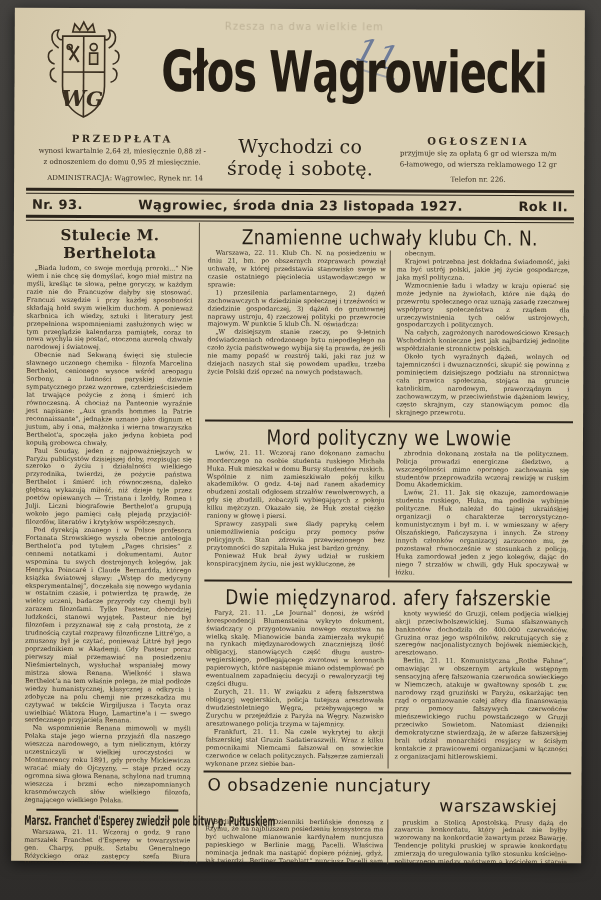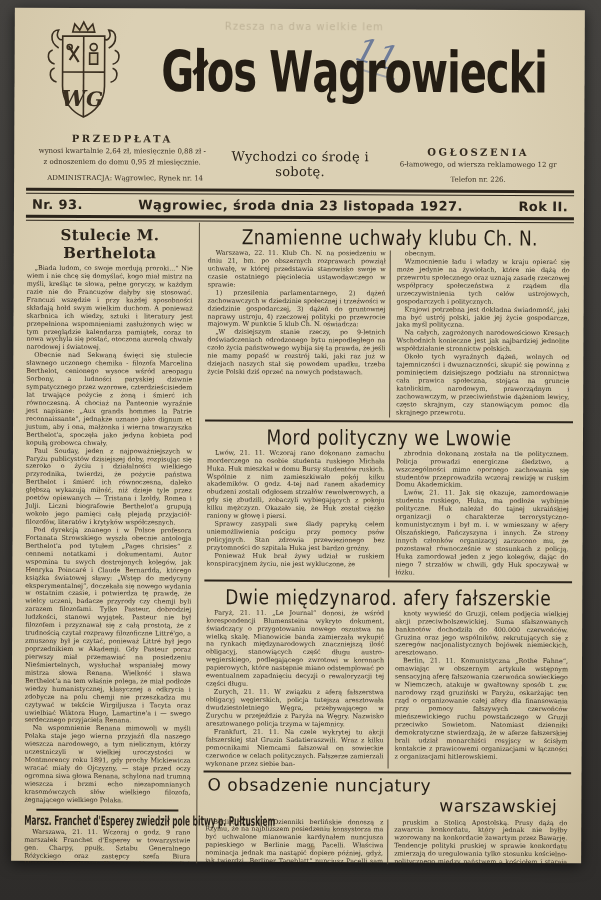--- a/index.html
+++ b/index.html
@@ -31,21 +31,21 @@
   .title{
     position:absolute;left:105px;top:26px;width:445px;text-align:center;
     font-family:"DejaVu Sans", sans-serif;font-weight:bold;font-size:40px;
     letter-spacing:-1px;white-space:nowrap;transform:scale(1,1.42);transform-origin:center top;
     color:#241d14;
   }
   .mh-info{position:absolute;left:0;right:0;bottom:4px;display:flex;align-items:flex-end;}
   .mh-block{width:192px;font-size:7px;line-height:1.55;text-align:center;color:#352c20;}
   .mh-head{font-size:10px;letter-spacing:2.5px;font-weight:bold;}
   .mh-admin{margin-top:5px;text-align:center;padding-left:6px;}
-  .mh-center{flex:1;text-align:center;font-size:13px;padding-bottom:6px;letter-spacing:.3px;}
+  .mh-center{flex:1;text-align:center;font-size:19px;padding-bottom:6px;letter-spacing:.3px;}
   .rule-double{border-top:3px solid #2b241b;border-bottom:1.5px solid #2b241b;height:2px;}
   .dateline{
     display:flex;align-items:center;height:21px;padding:0 6px;
     font-family:"DejaVu Sans", sans-serif;font-weight:bold;font-size:13px;letter-spacing:.4px;
   }
   .dateline .dl-c{flex:1;text-align:center;}
   
   .body-row{display:flex;height:641px;overflow:hidden;margin-top:1px;}
   .leftcol{width:172px;padding:3px 5px 0 1px;box-sizing:border-box;}
   .vdiv{width:1px;background:#544a39;margin:0 1px;}
@@ -121,20 +121,21 @@
     <div class="mh-info">
       <div class="mh-block">
         <div class="mh-head">PRZEDPŁATA</div>
         <div>wynosi kwartalnie 2,64 zł, miesięcznie 0,88 zł -</div>
         <div>z odnoszeniem do domu 0,95 zł miesięcznie.</div>
         <div class="mh-admin">ADMINISTRACJA: Wągrowiec, Rynek nr. 14</div>
       </div>
       <div class="mh-center">Wychodzi co środę i sobotę.</div>
       <div class="mh-block">
         <div class="mh-head">OGŁOSZENIA</div>
+        <div>przyjmuje się za opłatą 6 gr od wiersza m/m</div>
         <div>6-łamowego, od wiersza reklamowego 12 gr</div>
         <div style="margin-top:4px;">Telefon nr. 226.</div>
       </div>
     </div>
   </div>
 
   <div class="rule-double"></div>
 
   <div class="dateline">
     <div>Nr. 93.</div>
@@ -168,22 +169,22 @@
 
       <div class="sec-head">Znamienne uchwały klubu Ch. N.</div>
       <div class="cols">
         <div class="col">
             <p>Warszawa, 22. 11. Klub Ch. N. na posiedzeniu w dniu 21, bm. po obszernych rozprawach powziął uchwałę, w której przedstawia stanowisko swoje w czasie ostatniego pięciolecia ustawodawczego w sprawie:</p>
             <p>1) przesilenia parlamentarnego, 2) dążeń zachowawczych w dziedzinie społecznej i trzeźwości w dziedzinie gospodarczej, 3) dążeń do gruntownej naprawy ustroju, 4) rzeczowej polityki po przewrocie majowym. W punkcie 5 klub Ch. N. oświadcza:</p>
             <p>„W dzisiejszym stanie rzeczy, po 9-letnich doświadczeniach odrodzonego bytu niepodległego na czoło życia państwowego wybija się ta prawda, że jeśli nie mamy popaść w rozstrój taki, jaki raz już w dziejach naszych stał się powodem upadku, trzeba życie Polski dziś oprzeć na nowych podstawach.</p>
           </div>
         <div class="col">
             <p>obecnym.</p>
+            <p>Krajowi potrzebna jest dokładna świadomość, jaki ma być ustrój polski, jakie jej życie gospodarcze, jaka myśl polityczna.</p>
             <p>Wzmocnienie ładu i władzy w kraju opierać się może jedynie na żywiołach, które nie dążą do przewrotu społecznego oraz uznają zasadę rzeczowej współpracy społeczeństwa z rządem dla urzeczywistnienia tych celów ustrojowych, gospodarczych i politycznych.</p>
-            <p>Krajowi potrzebna jest dokładna świadomość, jaki ma być ustrój polski, jakie jej życie gospodarcze, jaka myśl polityczna.</p>
             <p>Na całych, zagrożonych narodowościowo Kresach Wschodnich konieczne jest jak najbardziej jednolite współdziałanie stronnictw polskich.</p>
             <p>Około tych wyraźnych dążeń, wolnych od tajemniczości i dwuznaczności, skupić się powinna z pominięciem dzisiejszego podziału na stronnictwa cała prawica społeczna, stojąca na gruncie katolickim, narodowym, praworządnym i zachowawczym, w przeciwieństwie dążeniom lewicy, często skrajnym, czy stanowiącym pomoc dla skrajnego przewrotu.</p>
           </div>
       </div>
 
       <div class="thick-rule full"></div>
 
       <div class="sec-head">Mord polityczny we Lwowie</div>
       <div class="cols">
         <div class="col">

